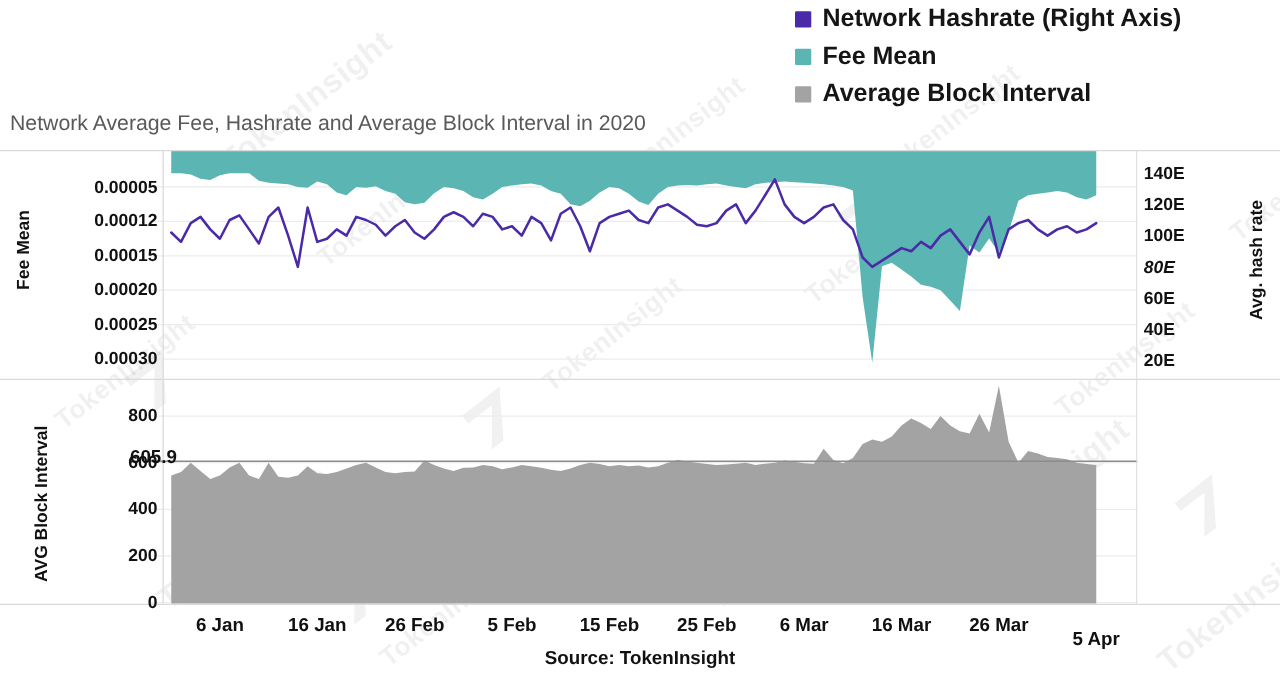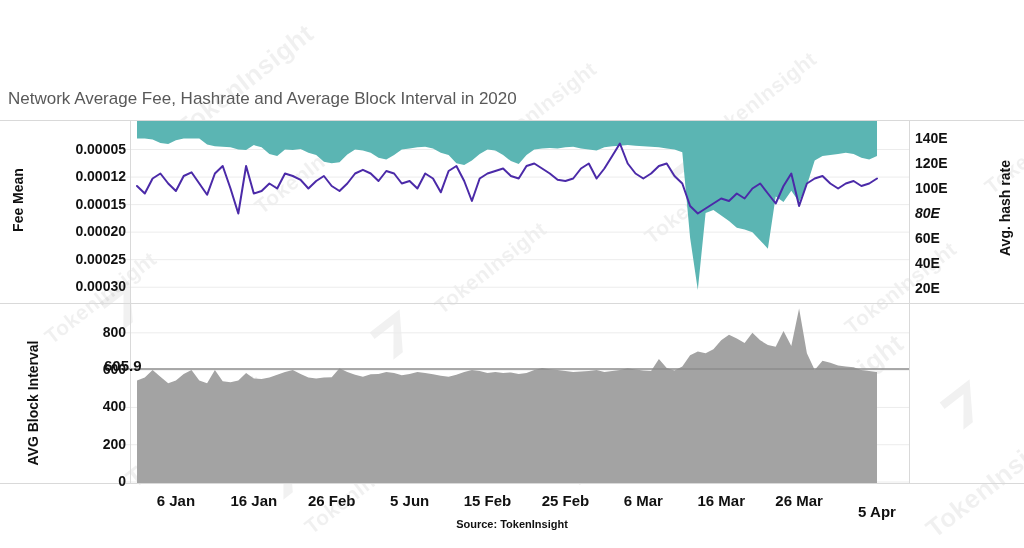--- a/index.html
+++ b/index.html
@@ -85,21 +85,21 @@
     white-space:nowrap;z-index:5;text-align:center;
   }
 
   .ref-label{
     position:absolute;left:104px;top:357px;
     font-size:15px;font-weight:bold;color:#111;z-index:6;
   }
 
   .source{
     position:absolute;left:0;top:518px;width:1024px;
-    text-align:center;font-size:11px;font-weight:bold;color:#111;z-index:5;
+    text-align:center;font-size:15px;font-weight:bold;color:#111;z-index:5;
   }
 
   svg{display:block;}
   .plot-svg{position:absolute;z-index:3;}
 </style>
 </head>
 <body>
 
 <div id="root">
 
@@ -143,20 +143,34 @@
           <path d="M6 8 H44 L20 44 H8 L30 16 H6 Z" fill="#000"></path>
         </svg>
       </div>
       <div class="wm-logo" style="left: 250px; top: 470px;">
         <svg width="52" height="52" viewBox="0 0 52 52">
           <path d="M6 8 H44 L20 44 H8 L30 16 H6 Z" fill="#000"></path>
         </svg>
       </div>
     </div>
 
+  <div class="legend">
+    <div class="legend-row">
+      <span class="legend-swatch" id="sw0" style="background: rgb(75, 42, 168);"></span>
+      <span class="legend-label">Network Hashrate (Right Axis)</span>
+    </div>
+    <div class="legend-row">
+      <span class="legend-swatch" id="sw1" style="background: rgb(91, 181, 179);"></span>
+      <span class="legend-label">Fee Mean</span>
+    </div>
+    <div class="legend-row">
+      <span class="legend-swatch" id="sw2" style="background: rgb(163, 163, 163);"></span>
+      <span class="legend-label">Average Block Interval</span>
+    </div>
+  </div>
 
   <div class="chart-title">Network Average Fee, Hashrate and Average Block Interval in 2020</div>
 
   <div class="hrule rule-top"></div>
   <div class="hrule rule-mid"></div>
   <div class="hrule rule-bot"></div>
 
   <svg class="plot-svg" id="upperPlot" width="790" height="183" style="left:120px;top:120px;" viewBox="0 0 790 183">
       <line x1="0" x2="790" y1="29.53846153846154" y2="29.53846153846154" stroke="#ececec" stroke-width="1"></line>
       <line x1="0" x2="790" y1="57.07692307692308" y2="57.07692307692308" stroke="#ececec" stroke-width="1"></line>
@@ -201,21 +215,21 @@
       <div class="tick tick-right" style="left: 915px; top: 254.5px;">40E</div>
       <div class="tick tick-right" style="left: 915px; top: 279.5px;">20E</div>
       <div class="tick tick-left" style="left: 20px; width: 106px; top: 323.833px;">800</div>
       <div class="tick tick-left" style="left: 20px; width: 106px; top: 361.125px;">600</div>
       <div class="tick tick-left" style="left: 20px; width: 106px; top: 398.417px;">400</div>
       <div class="tick tick-left" style="left: 20px; width: 106px; top: 435.708px;">200</div>
       <div class="tick tick-left" style="left: 20px; width: 106px; top: 473px;">0</div>
       <div class="xtick" style="left: 125.947px; width: 100px; top: 492px;">6 Jan</div>
       <div class="xtick" style="left: 203.842px; width: 100px; top: 492px;">16 Jan</div>
       <div class="xtick" style="left: 281.737px; width: 100px; top: 492px;">26 Feb</div>
-      <div class="xtick" style="left: 359.632px; width: 100px; top: 492px;">5 Jun</div>
+      <div class="xtick" style="left: 359.632px; width: 100px; top: 492px;">5 Feb</div>
       <div class="xtick" style="left: 437.526px; width: 100px; top: 492px;">15 Feb</div>
       <div class="xtick" style="left: 515.421px; width: 100px; top: 492px;">25 Feb</div>
       <div class="xtick" style="left: 593.316px; width: 100px; top: 492px;">6 Mar</div>
       <div class="xtick" style="left: 671.211px; width: 100px; top: 492px;">16 Mar</div>
       <div class="xtick" style="left: 749.105px; width: 100px; top: 492px;">26 Mar</div>
       <div class="xtick" style="left: 827px; width: 100px; top: 503px;">5 Apr</div>
     </div>
 
   <div class="ref-label">605.9</div>
 

